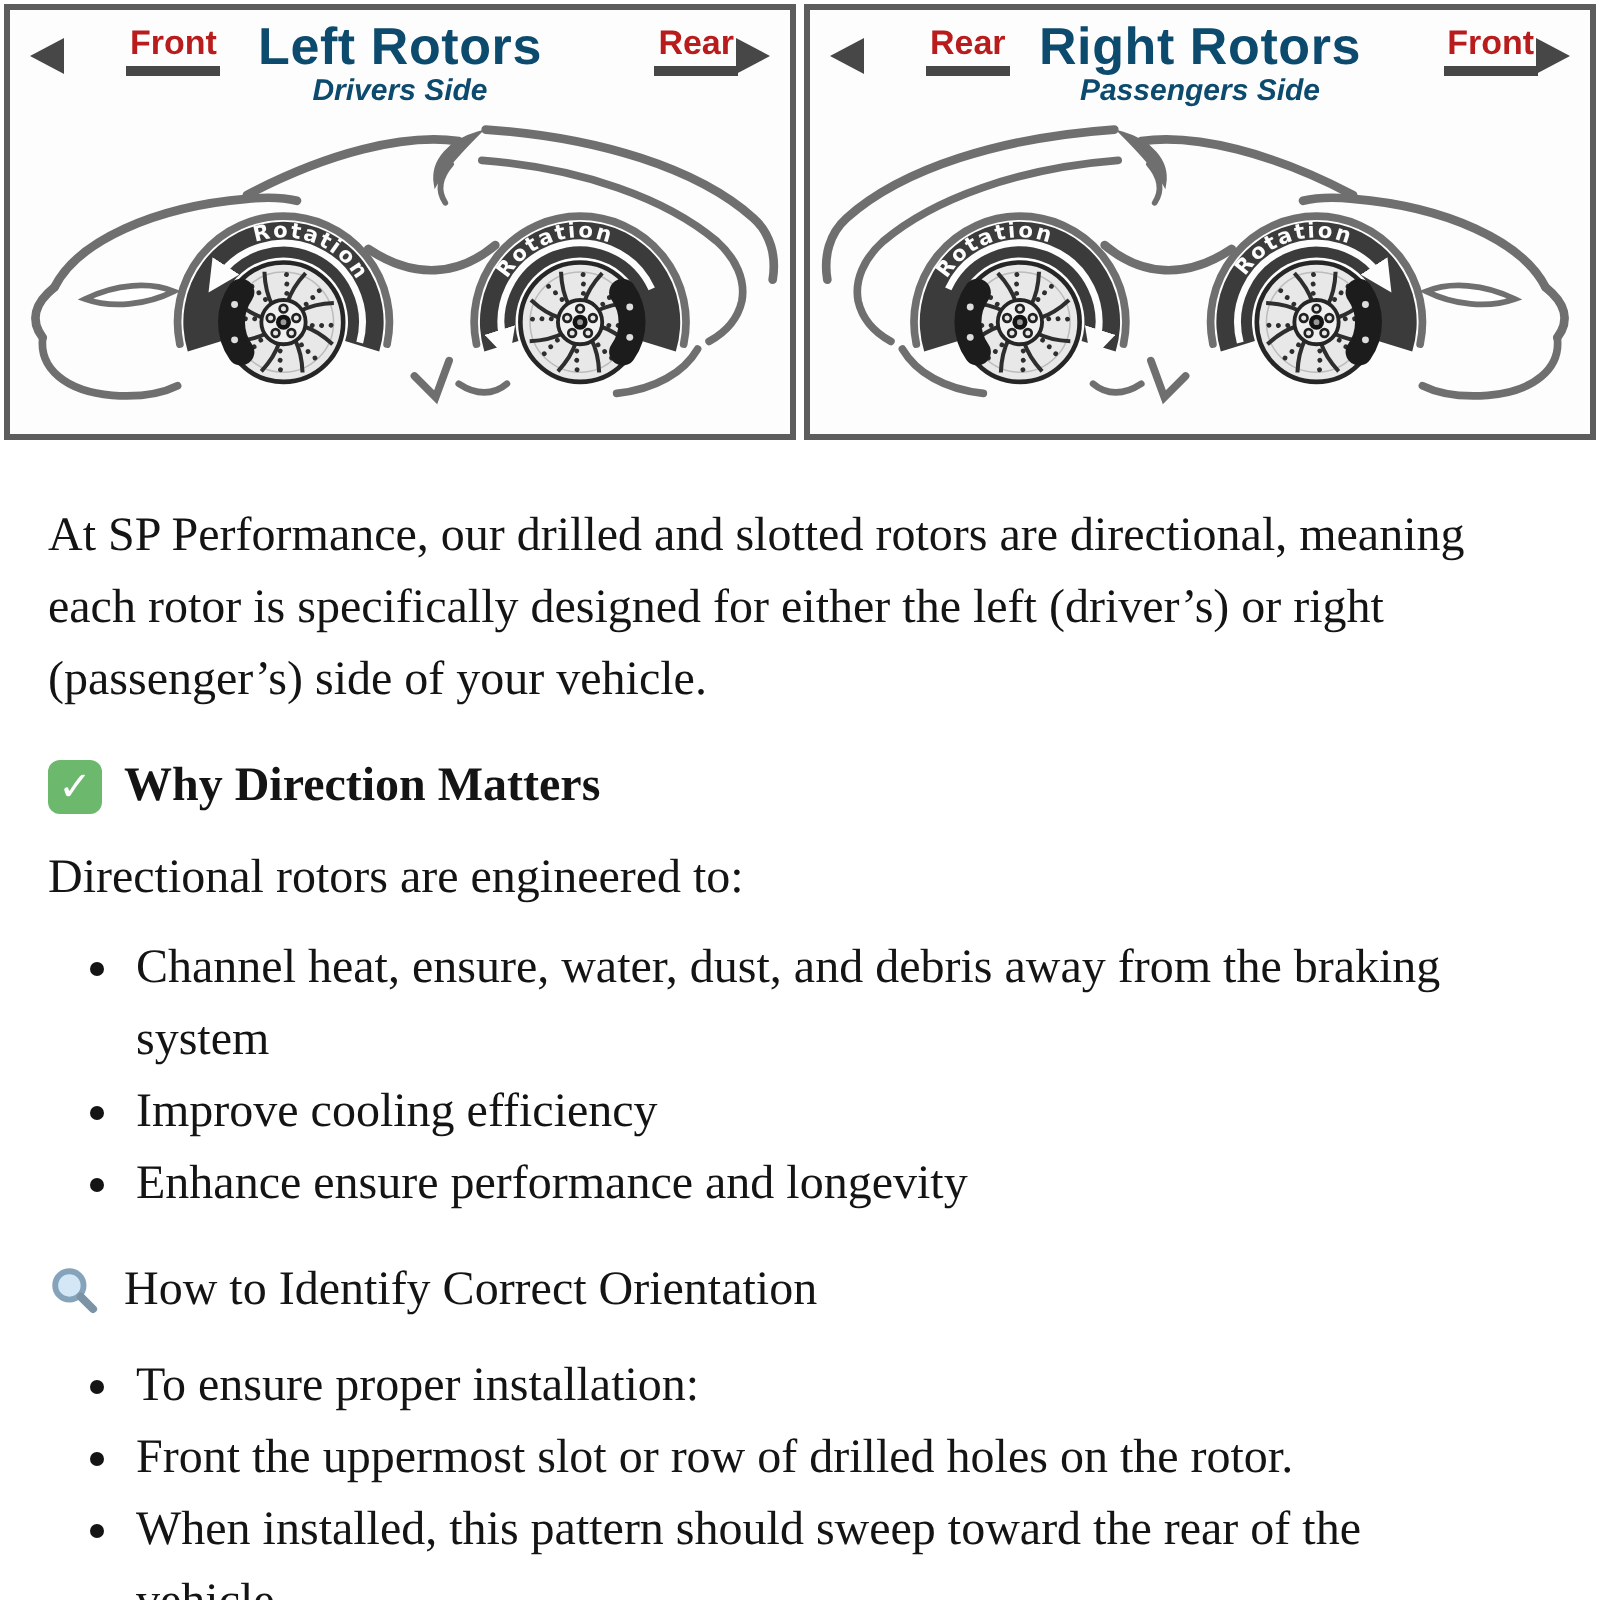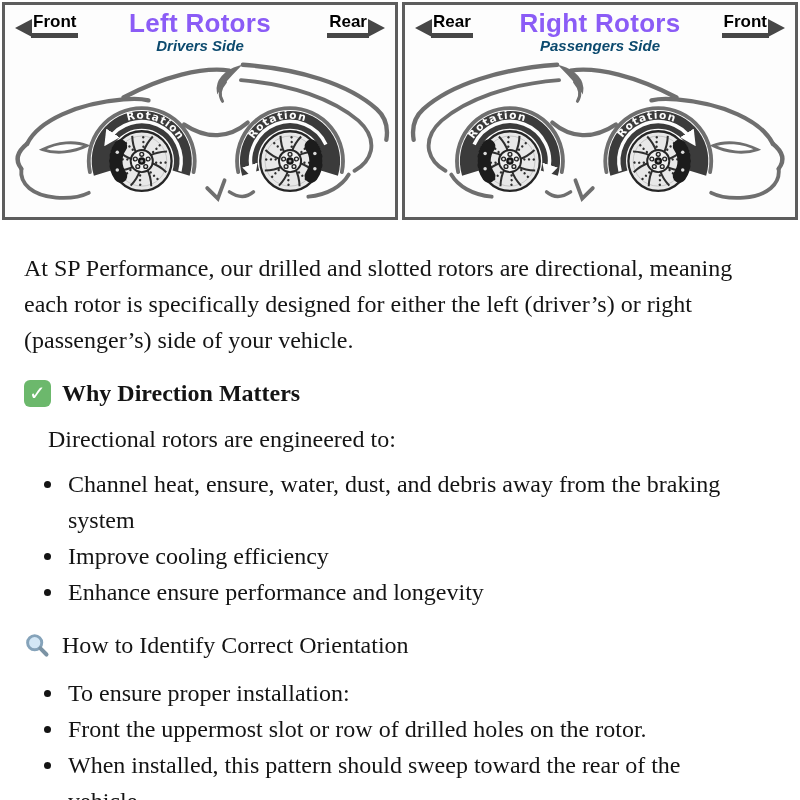--- a/index.html
+++ b/index.html
@@ -4,39 +4,39 @@
 <style>
   * { margin:0; padding:0; box-sizing:border-box; }
   html,body { width:800px; background:#ffffff; }
   body { font-family:"Liberation Serif","DejaVu Serif",serif; color:#141414; }
 
   
   .diagram { display:flex; gap:4px; width:800px; padding:2px; }
   .panel { flex:1; border:3px solid #5d5d5d; background:#fdfdfd; height:218px; overflow:hidden; }
   .panel-header { position:relative; height:54px; padding:7px 10px 0; }
   .titles { position:absolute; left:0; right:0; top:5px; text-align:center; pointer-events:none; }
-  .panel-title { font:800 26px/1.05 "Liberation Sans","DejaVu Sans",sans-serif; color:#8b5cf6; letter-spacing:0.3px; }
+  .panel-title { font:800 26px/1.05 "Liberation Sans","DejaVu Sans",sans-serif; color:#0c4a6e; letter-spacing:0.3px; }
   .panel-subtitle { font:bold italic 15px/1.25 "Liberation Sans","DejaVu Sans",sans-serif; color:#0c4a6e; }
   .dirs { display:flex; justify-content:space-between; }
   .dir { display:inline-flex; align-items:flex-end; }
-  .dir-label { font:bold 17px/1.2 "Liberation Sans","DejaVu Sans",sans-serif; color:#000000;
-               border-bottom:5px solid #474747; padding:0 2px 1px; }
+  .dir-label { font:bold 17px/1.2 "Liberation Sans","DejaVu Sans",sans-serif; color:#b91c1c;
+               border-bottom:5px solid #474747; padding:0 2px 1px;margin-left:32px; }
   .arr-head { width:0; height:0; border-top:9px solid transparent; border-bottom:9px solid transparent; }
   .arr-left  { border-right:17px solid #474747; margin-right:-1px; margin-bottom:1px; }
   .arr-right { border-left:17px solid #474747;  margin-left:-1px;  margin-bottom:1px; }
   .car-svg { display:block; width:100%; height:156px; }
   .rot-text { font:bold 11px "DejaVu Sans","Liberation Sans",sans-serif; fill:#fdfdfd; letter-spacing:1.1px; }
 
   
   .content { padding:8px 20px 0 24px; font-size:24px; line-height:1.5; }
   .intro { margin-top:20px; max-width:728px; }
   .sec-h { display:flex; align-items:center; gap:11px; margin-top:17px; font-size:24px; }
   .sec-h .t-bold { font-weight:bold; }
   .sec-h .t-reg  { font-weight:normal; }
-  .lead { margin-top:10px;margin-left:24px; }
+  .lead { margin-top:10px; }
   .blist { margin-top:9px; padding-left:41px; max-width:730px; }
   .blist li { padding-left:3px; }
   .blist.second { margin-top:12px; }
   .check-icon { flex:0 0 auto; width:27px; height:27px; background:#6cb86c; border-radius:6px; position:relative; }
   .check-icon::after { content:"✓"; position:absolute; inset:0; display:flex; align-items:center;
                        justify-content:center; color:#fff; font:bold 20px "DejaVu Sans",sans-serif; }
   .mag-icon { flex:0 0 auto; width:27px; height:27px; }
 </style>
 </head>
 <body>

